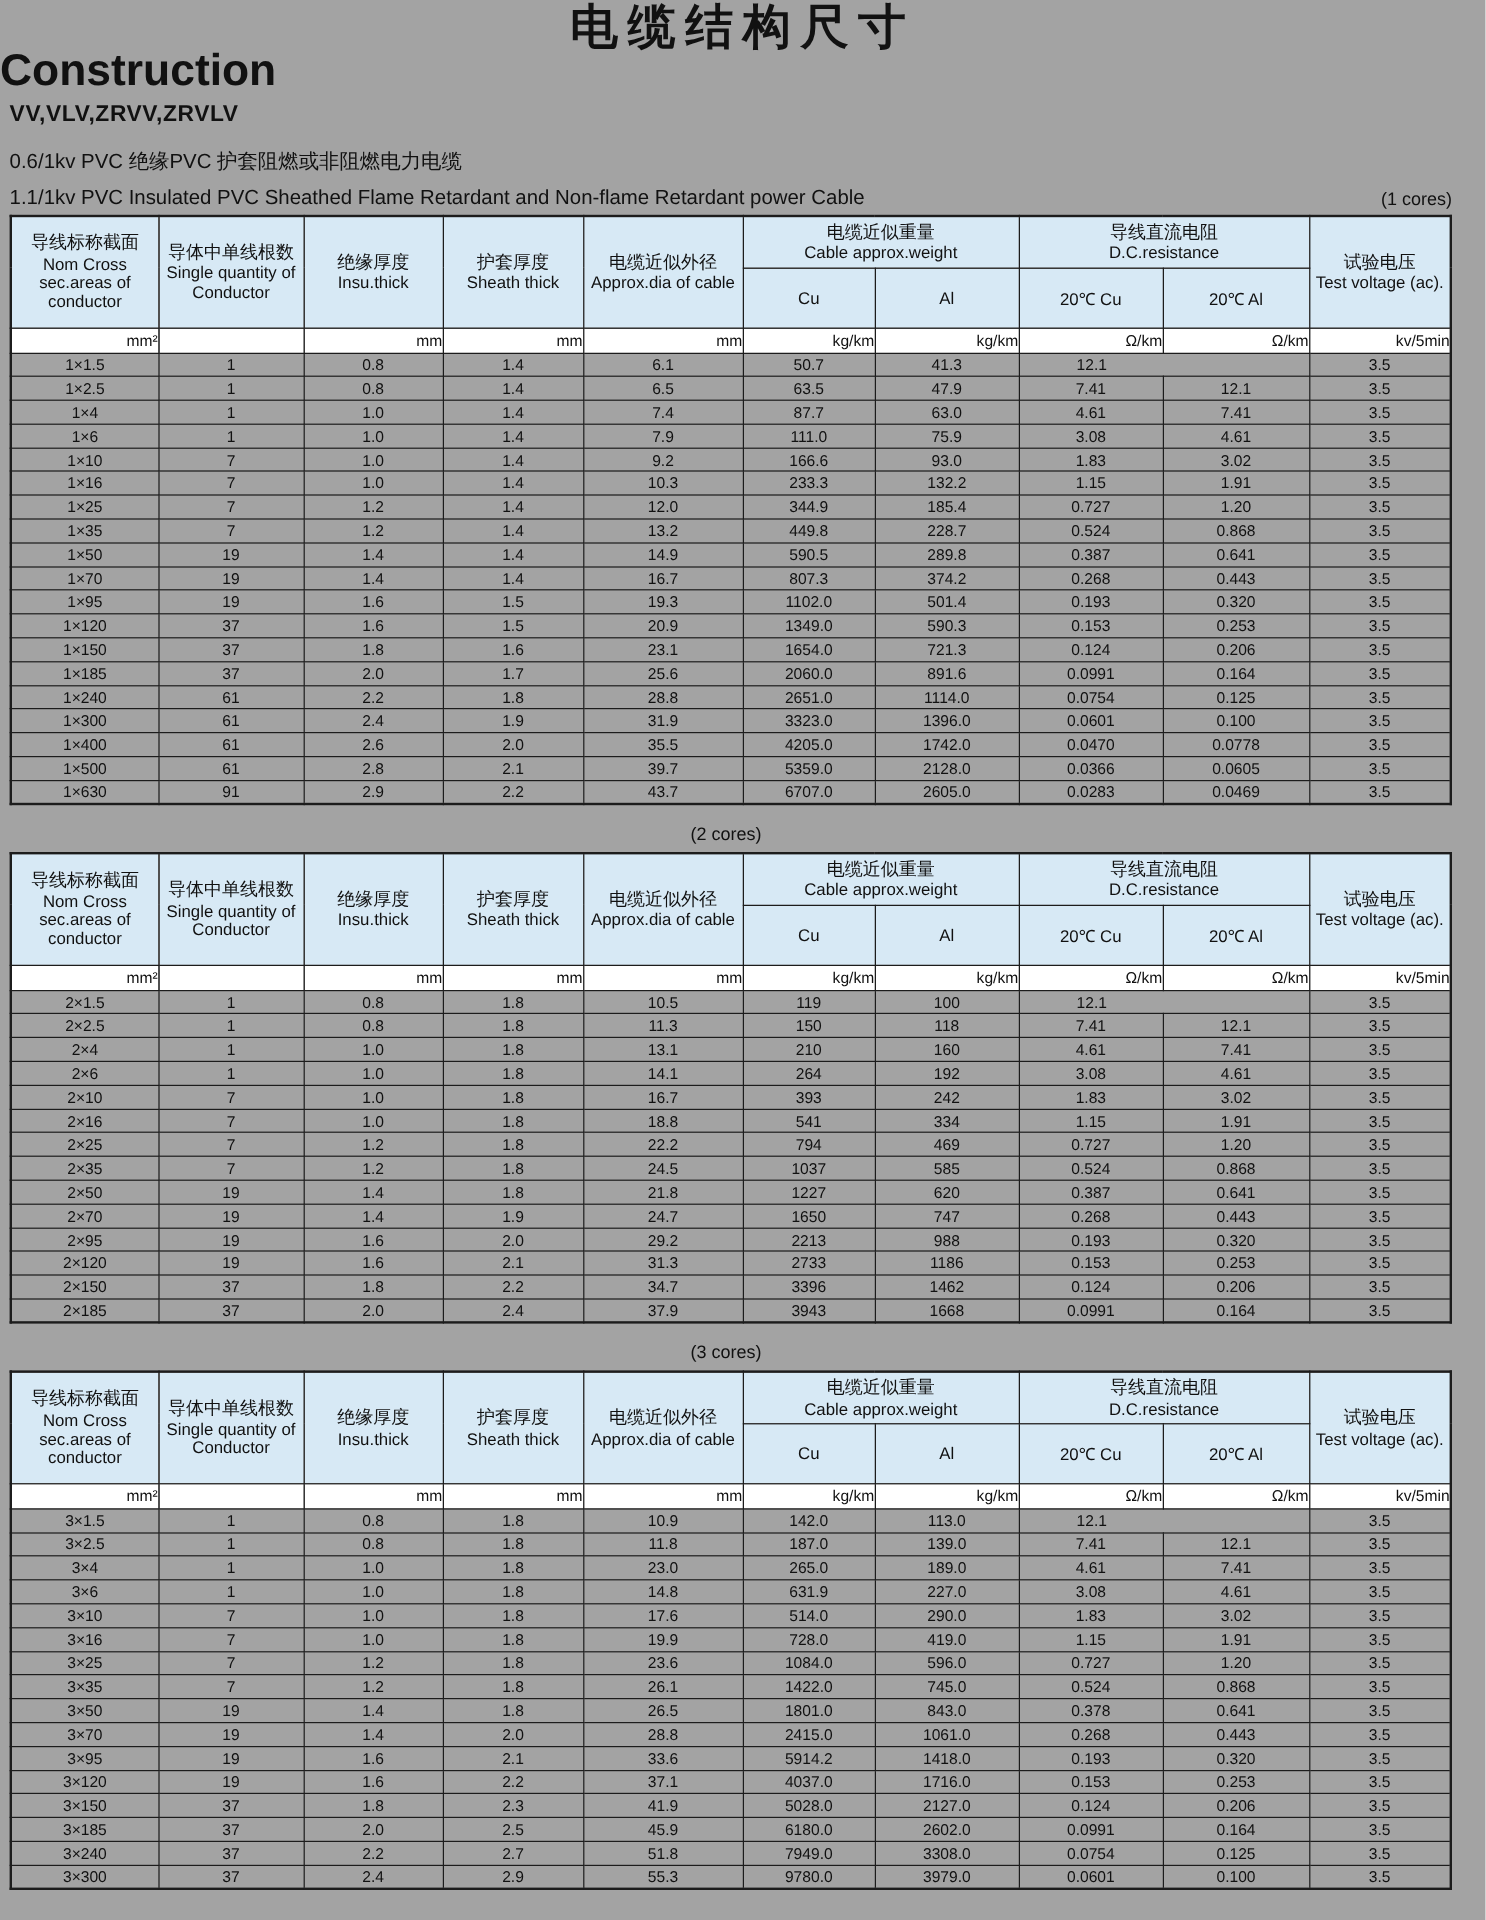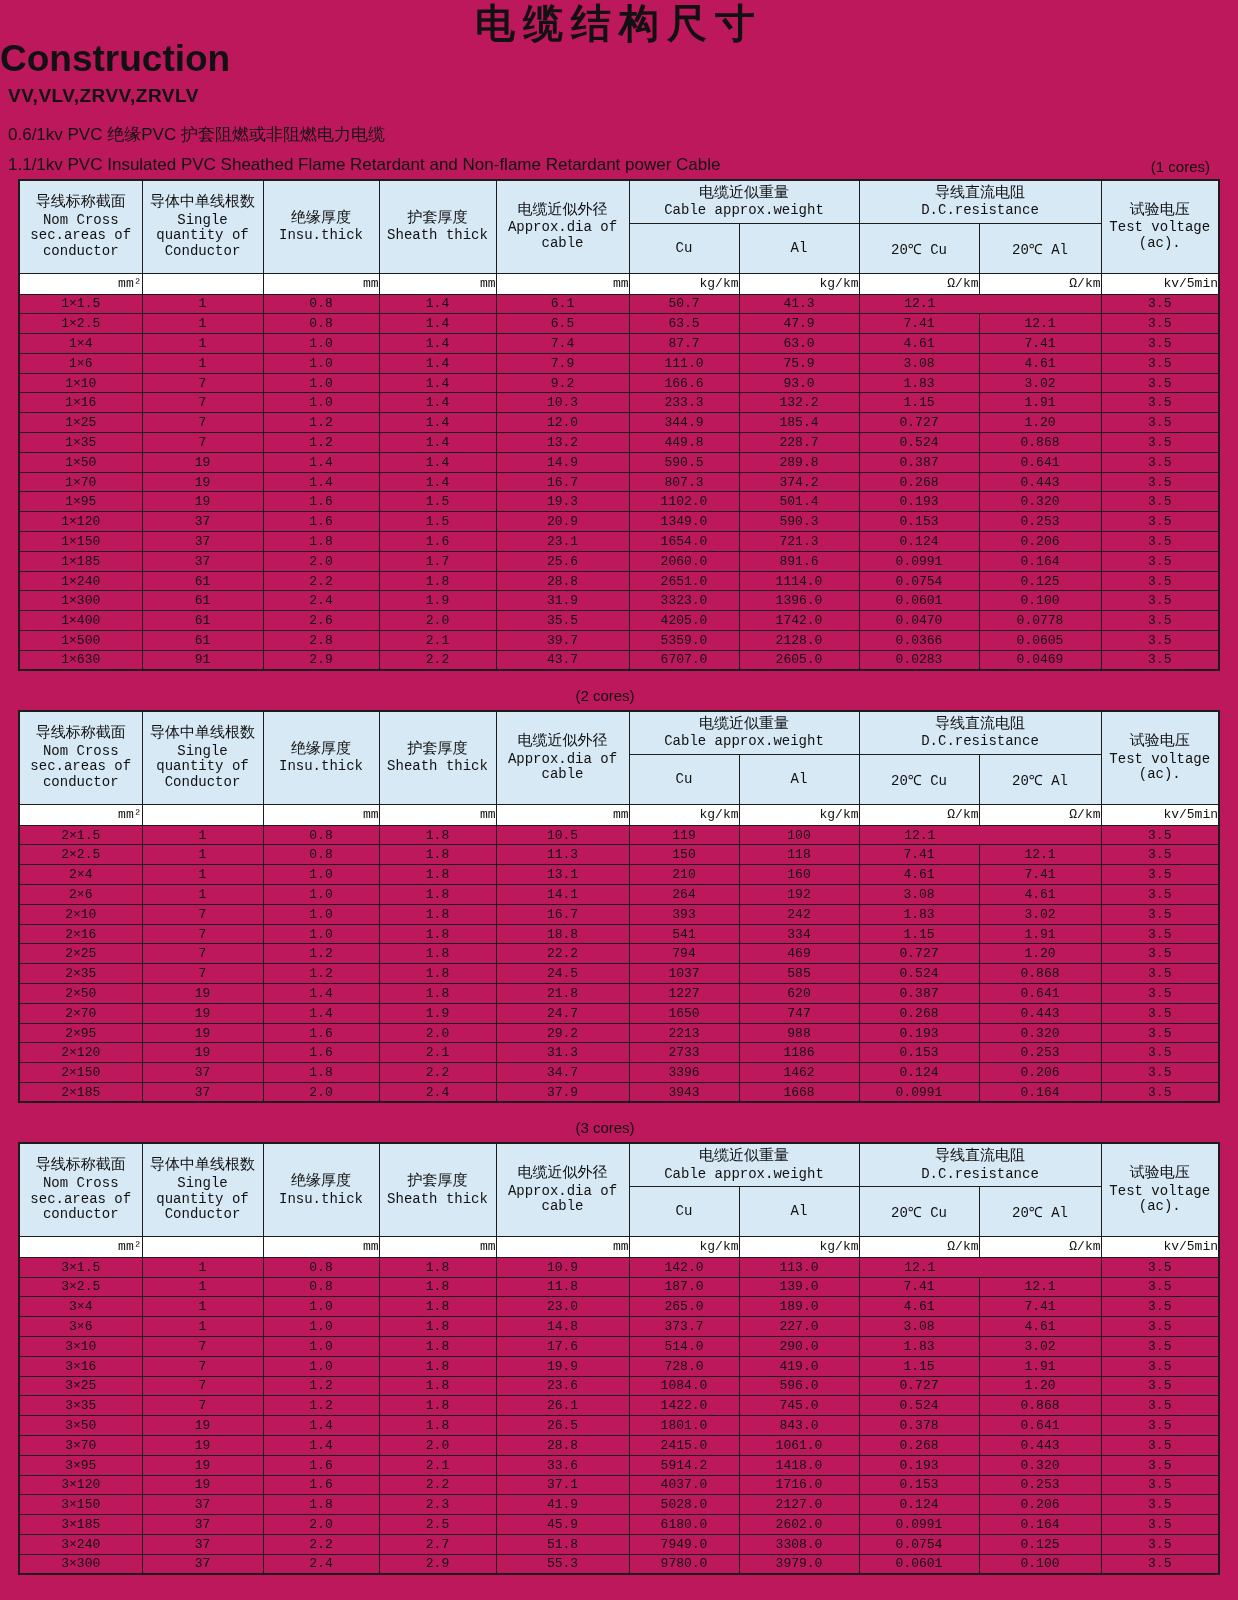--- a/index.html
+++ b/index.html
@@ -2,21 +2,21 @@
 <html><head>
 <meta charset="utf-8">
 <style>
   * { box-sizing: border-box; margin: 0; padding: 0; }
   html, body { background: #ffffff; }
   body {
     width: 1238px;
     font-family: "Liberation Sans", sans-serif;
     color: #111;
   }
-  .page { width: 1238px; height: 1600px; overflow: hidden; background: #be185d; }
+  .page { width: 1238px; height: 1600px; overflow: hidden; background: #a3a3a3; }
 
   .title-cn {
     text-align: center;
     font-size: 40px;
     font-weight: bold;
     letter-spacing: 8px;
     line-height: 1.05;
     margin-top: 2px;
   }
   .title-en {
@@ -44,23 +44,22 @@
   .cores-label {
     text-align: center;
     margin: 16px 28px 3px 0;
     height: 20px;
   }
 
   table.cable {
     border-collapse: collapse;
     table-layout: fixed;
     width: 1200px;
-    margin-left: 18px;
+    margin-left: 8px;
     border: 2px solid #1c1c1c;
-    font-family: Liberation Mono, monospace;
   }
   table.cable th, table.cable td {
     border: 1px solid #1c1c1c;
     text-align: center;
     vertical-align: middle;
     font-weight: normal;
     overflow: hidden;
   }
   table.cable th.hdr { background: #d7e9f5; }
   tr.grp-row th { height: 43px; }
@@ -729,21 +728,21 @@
             <td>4.61</td>
             <td>7.41</td>
             <td>3.5</td>
           </tr>
           <tr>
             <td>3×6</td>
             <td>1</td>
             <td>1.0</td>
             <td>1.8</td>
             <td>14.8</td>
-            <td>373.7</td>
+            <td>631.9</td>
             <td>227.0</td>
             <td>3.08</td>
             <td>4.61</td>
             <td>3.5</td>
           </tr>
           <tr>
             <td>3×10</td>
             <td>7</td>
             <td>1.0</td>
             <td>1.8</td>

